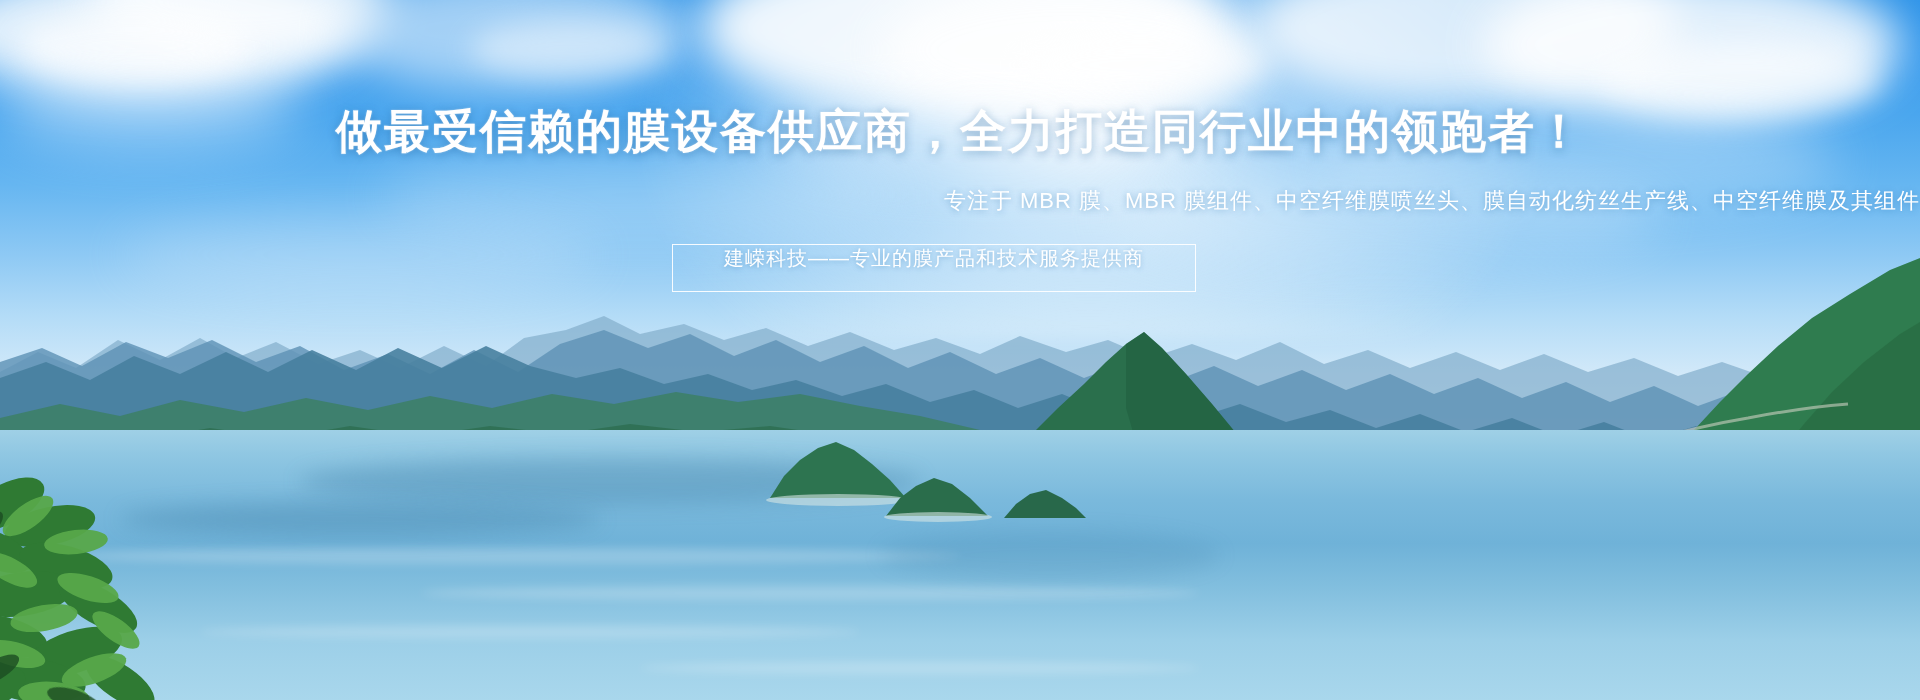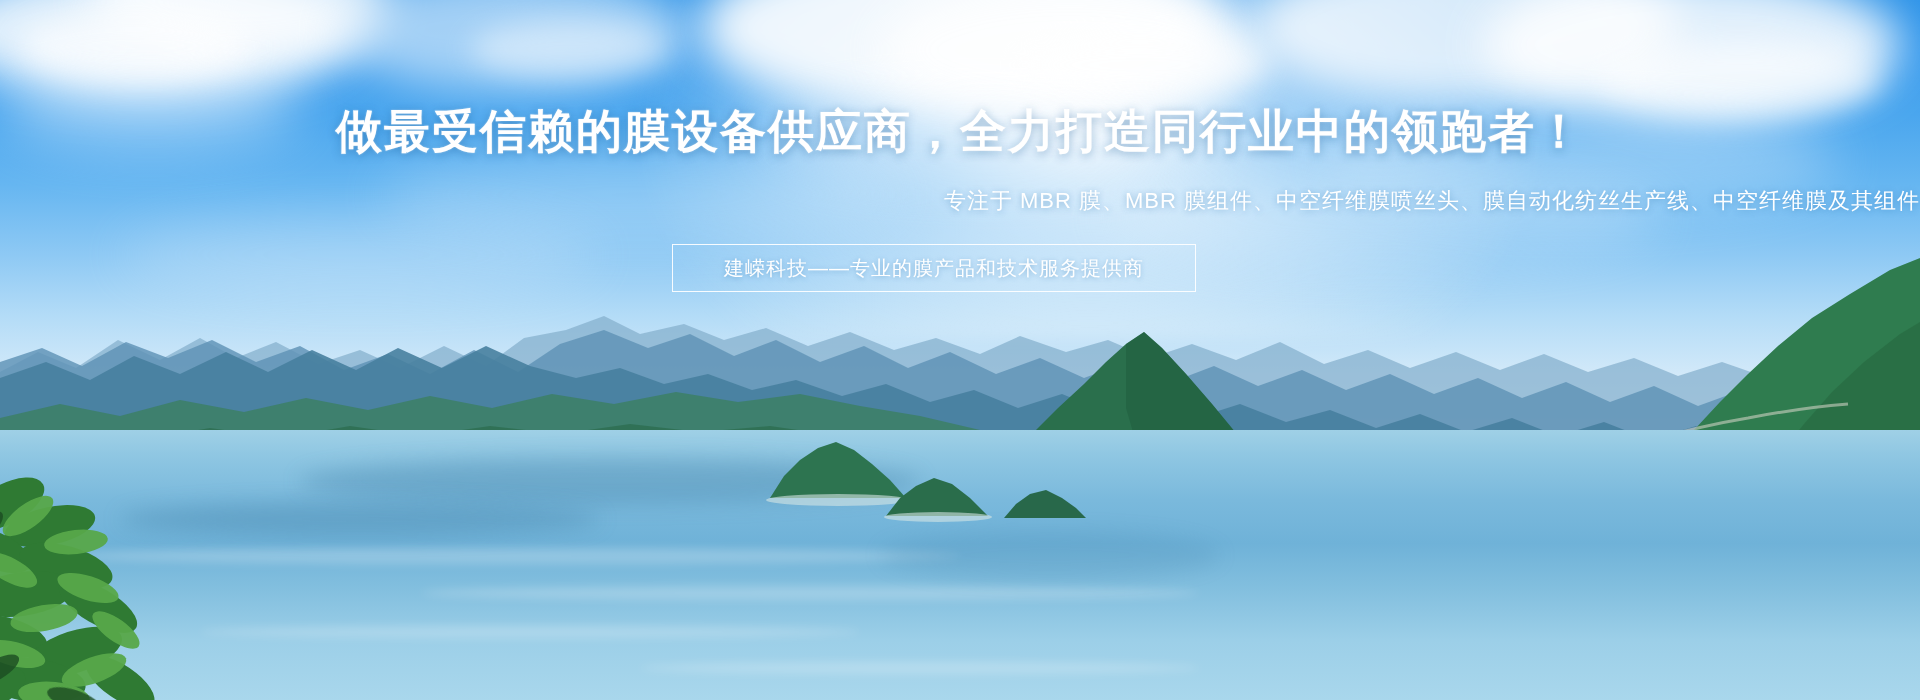--- a/index.html
+++ b/index.html
@@ -70,21 +70,21 @@
   .subtitle {
     position:absolute; left:0; top:186px; width:1920px;
     text-align:right;
     font-size:22px; color:#ffffff; letter-spacing:1px;
     text-shadow:0 1px 6px rgba(40,110,170,.45);
     white-space:nowrap;
   }
   .tagline-box {
     position:absolute; left:672px; top:244px; width:524px; height:48px;
     border:1px solid rgba(255,255,255,.92);
-    display:flex; align-items:center; justify-content:center;
+    display:flex; align-items:flex-start; justify-content:center;
   }
   .tagline-text {
     font-size:20px; color:#ffffff; letter-spacing:1px; white-space:nowrap;
     text-shadow:0 1px 5px rgba(40,110,170,.4);
   }
 
   
   .foliage { position:absolute; left:-30px; top:430px; width:330px; height:280px; }
 </style>
 </head>

